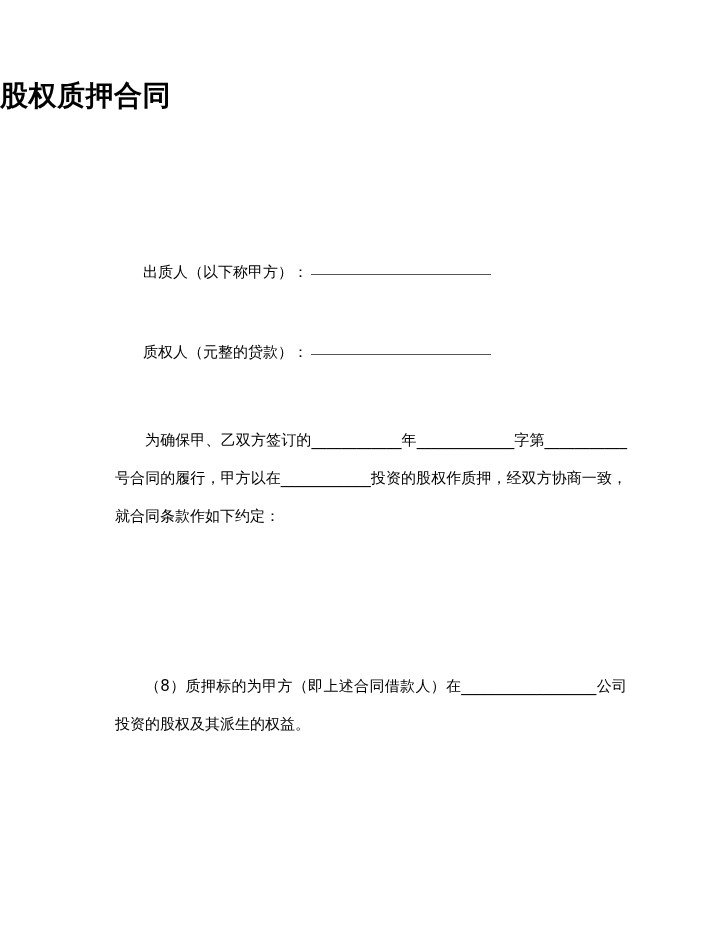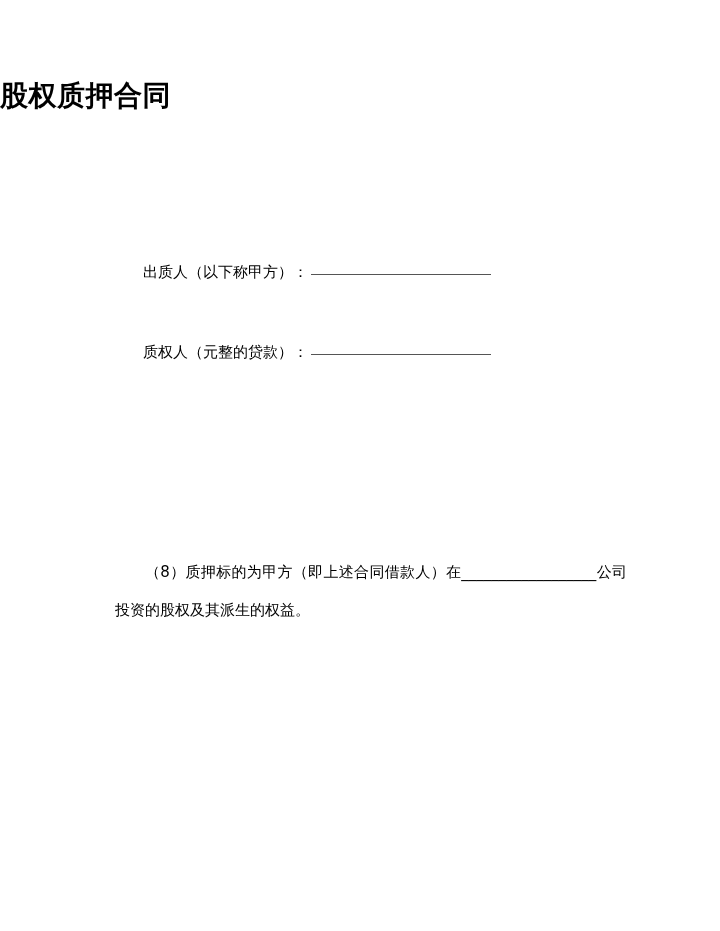--- a/index.html
+++ b/index.html
@@ -91,20 +91,21 @@
   <div class="body-block">
 
     <div class="party-line">
       <span class="label">出质人（以下称甲方）：</span><span class="rule"></span>
     </div>
 
     <div class="party-line">
       <span class="label">质权人（元整的贷款）：</span><span class="rule"></span>
     </div>
 
+    <p class="para indent">为确保甲、乙双方签订的____________年_____________字第___________号合同的履行，甲方以在____________投资的股权作质押，经双方协商一致，就合同条款作如下约定：</p>
 
     <div class="gap-lg"></div>
 
 
     <div class="gap-lg"></div>
 
 
     <div class="gap-lg"></div>
 
     <p class="para indent">（8）质押标的为甲方（即上述合同借款人）在__________________公司投资的股权及其派生的权益。</p>

